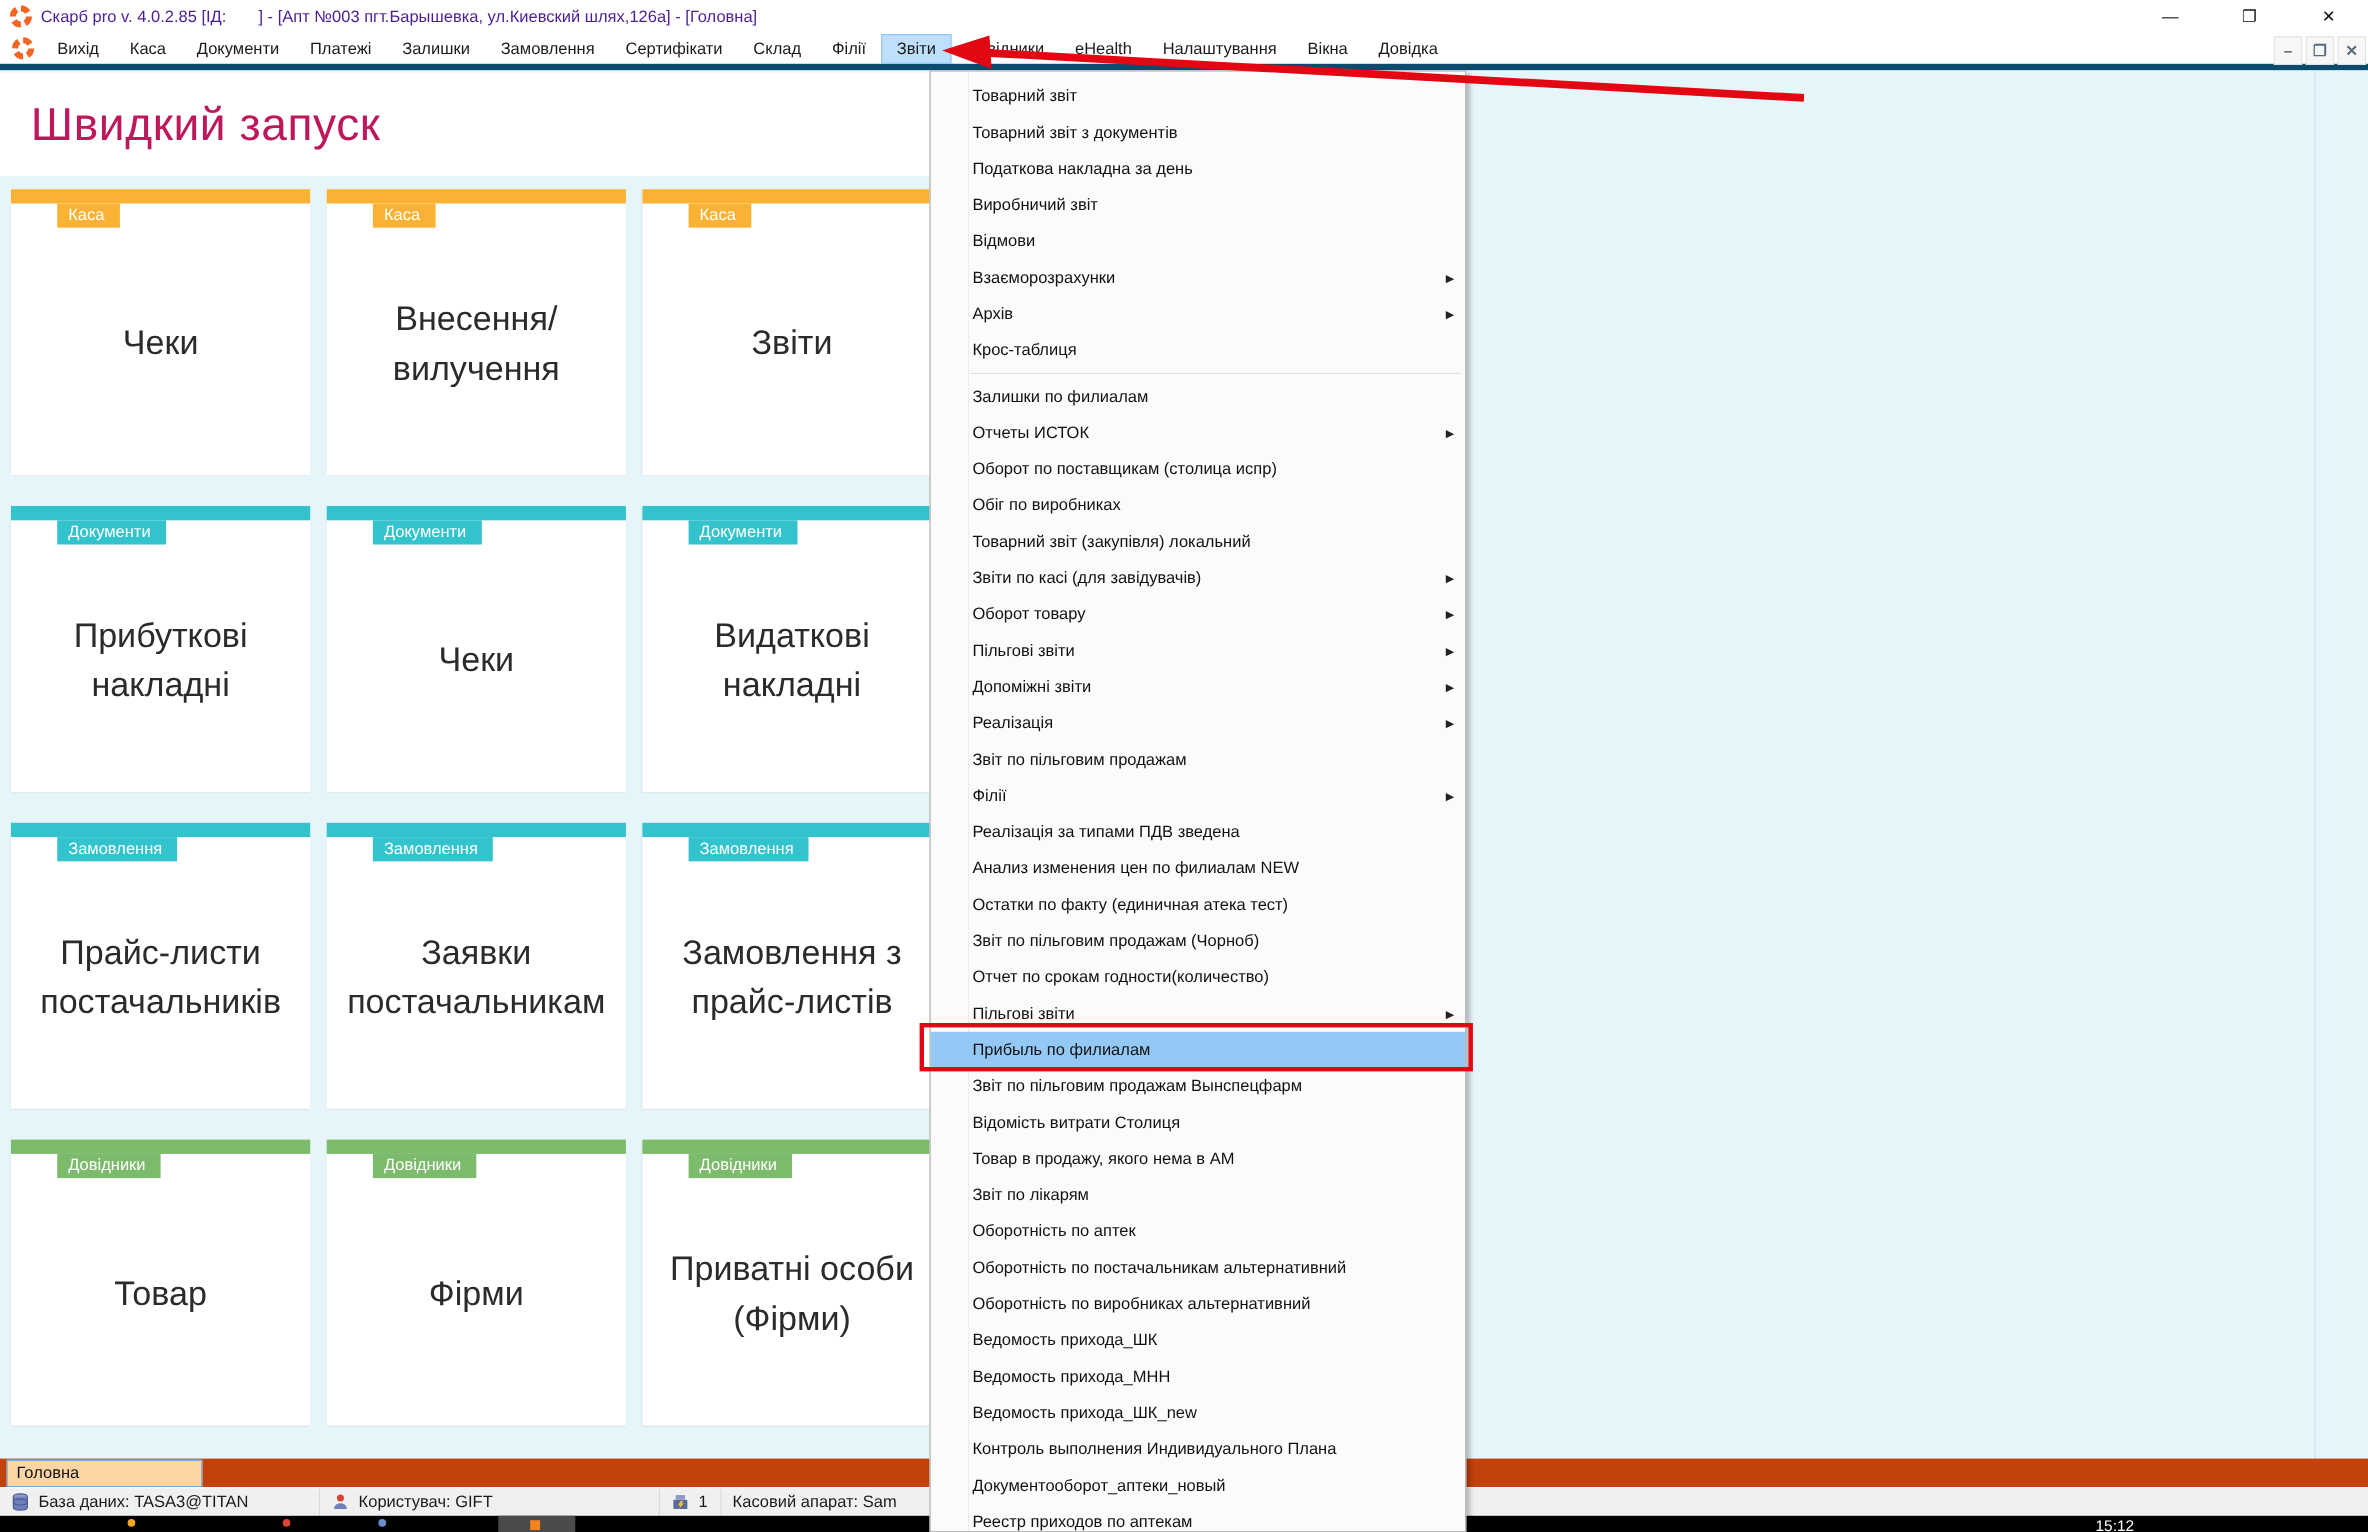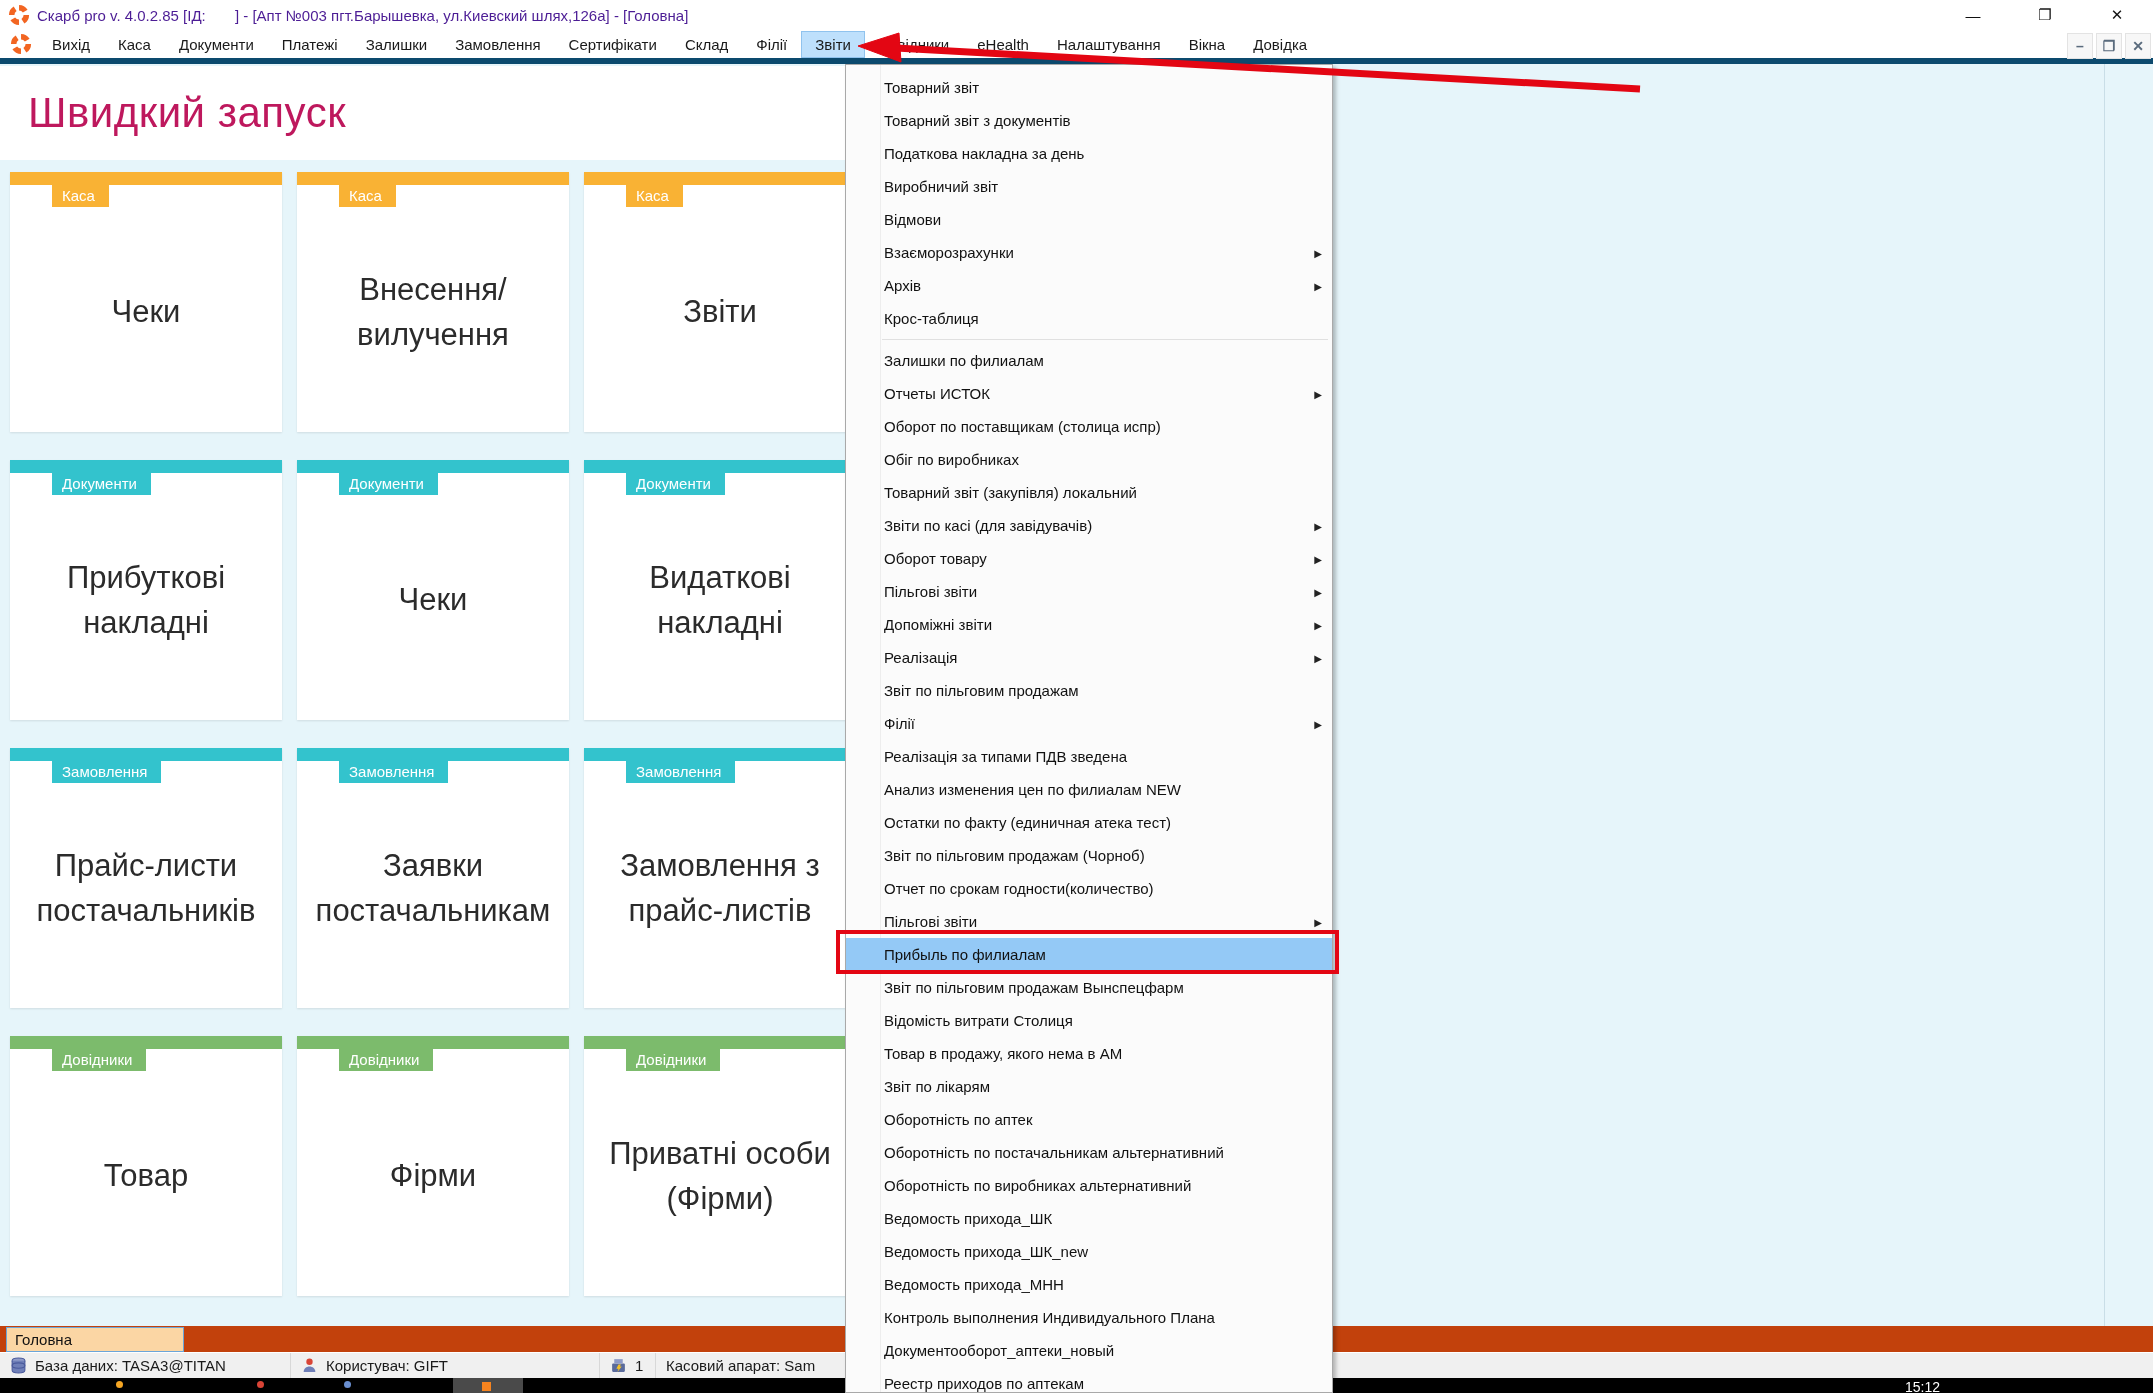--- a/index.html
+++ b/index.html
@@ -333,24 +333,24 @@
       <div class="menu-item">
         <span class="mi-label">Оборотність по постачальникам альтернативний</span>
       </div>
       <div class="menu-item">
         <span class="mi-label">Оборотність по виробниках альтернативний</span>
       </div>
       <div class="menu-item">
         <span class="mi-label">Ведомость прихода_ШК</span>
       </div>
       <div class="menu-item">
+        <span class="mi-label">Ведомость прихода_МНН</span>
+      </div>
+      <div class="menu-item">
         <span class="mi-label">Ведомость прихода_ШК_new</span>
-      </div>
-      <div class="menu-item">
-        <span class="mi-label">Ведомость прихода_МНН</span>
       </div>
       <div class="menu-item">
         <span class="mi-label">Контроль выполнения Индивидуального Плана</span>
       </div>
       <div class="menu-item">
         <span class="mi-label">Документооборот_аптеки_новый</span>
       </div>
       <div class="menu-item">
         <span class="mi-label">Реестр приходов по аптекам</span>
       </div>

